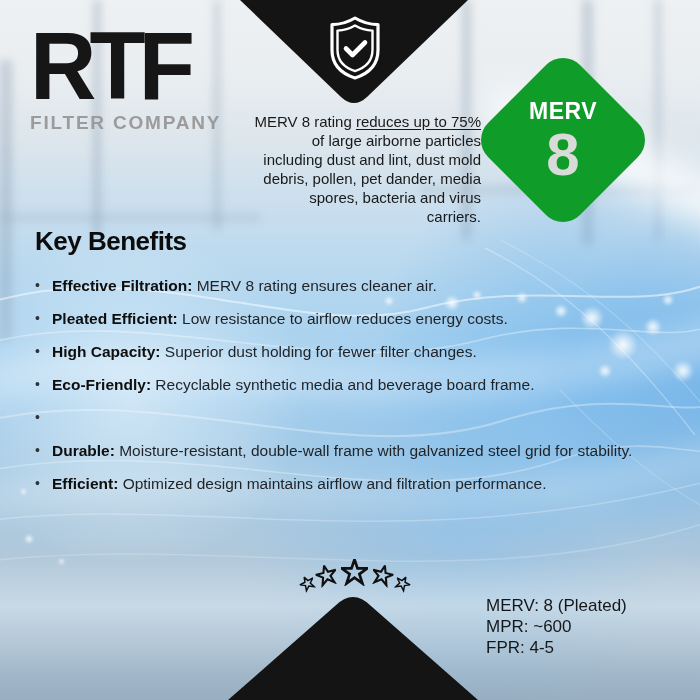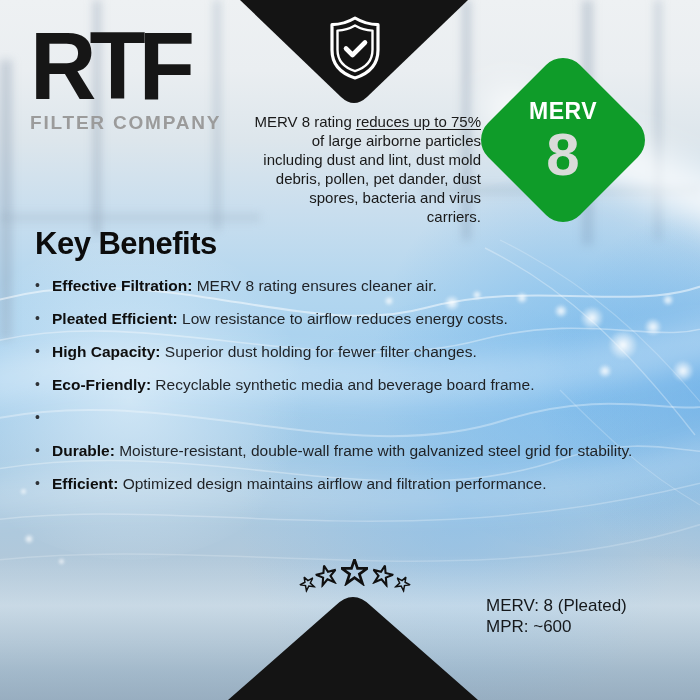--- a/index.html
+++ b/index.html
@@ -33,21 +33,21 @@
   .desc{position:absolute;left:227px;top:112px;width:254px;text-align:right;
     font-size:15px;line-height:19px;color:#191919;font-weight:400;}
   .desc u{text-decoration:underline;text-underline-offset:2px;}
   
   .diamond{position:absolute;left:498px;top:75px;width:130px;height:130px;background:#0f9c29;
     border-radius:24px;transform:rotate(45deg);}
   .diamond-inner{position:absolute;inset:0;transform:rotate(-45deg);display:flex;flex-direction:column;align-items:center;justify-content:center;}
   .badge-label{font-size:23px;font-weight:800;color:#ffffff;letter-spacing:.5px;}
   .badge-value{font-size:60px;font-weight:800;color:#d9dbd9;line-height:.95;margin-top:1px;}
   
-  .kb-title{position:absolute;left:35px;top:226px;margin:0;font-size:31px;font-weight:800;color:#0c0c0c;letter-spacing:-.5px;}
+  .kb-title{position:absolute;left:35px;top:226px;margin:0;font-size:26px;font-weight:800;color:#0c0c0c;letter-spacing:-.5px;}
   .benefits{position:absolute;left:35px;top:269px;width:642px;margin:0;padding:0;list-style:none;
     font-size:15.5px;line-height:33px;color:#1f2226;}
   .benefit{display:flex;align-items:flex-start;}
   .bdot{flex:0 0 17px;color:#2f3338;font-size:14px;}
   .blabel{font-weight:700;color:#0e0e0e;}
   
   .stars{position:absolute;left:300px;top:559px;width:110px;height:42px;}
   .star{position:absolute;}
   .tri-bottom{position:absolute;left:228px;top:594px;}
   
@@ -131,21 +131,21 @@
   <svg class="shield" width="56" height="64" viewBox="0 0 56 64">
     <path d="M28,2 C35.5,6.5 43,8.5 51,8.7 L51,34 C51,49 42,57.5 28,62 C14,57.5 5,49 5,34 L5,8.7 C13,8.5 20.5,6.5 28,2 Z" fill="none" stroke="#ffffff" stroke-width="3.2" stroke-linejoin="round"></path>
     <path d="M28,9.5 C33.7,12.9 39.4,14.4 45.5,14.6 L45.5,33.8 C45.5,45.2 38.6,51.7 28,55.1 C17.4,51.7 10.5,45.2 10.5,33.8 L10.5,14.6 C16.6,14.4 22.3,12.9 28,9.5 Z" fill="none" stroke="#ffffff" stroke-width="2.4" stroke-linejoin="round"></path>
     <path d="M19,32.5 L25.5,39 L38,26.5" fill="none" stroke="#ffffff" stroke-width="4.6" stroke-linecap="round" stroke-linejoin="round"></path>
   </svg>
 
   <div class="desc">
     <div><span>MERV 8 rating </span><u>reduces up to 75%</u></div>
     <div>of large airborne particles</div>
     <div>including dust and lint, dust mold</div>
-    <div>debris, pollen, pet dander, dust</div>
+    <div>debris, pollen, pet dander, media</div>
     <div>spores, bacteria and virus</div>
     <div>carriers.</div>
   </div>
 
   <div class="diamond">
     <div class="diamond-inner">
       <div class="badge-label">MERV</div>
       <div class="badge-value">8</div>
     </div>
   </div>
@@ -199,15 +199,16 @@
       </svg>
   </div>
 
   <svg class="tri-bottom" width="250" height="106" viewBox="0 0 250 106">
     <path d="M0,106 L107,12 Q125,-6 143,12 L250,106 Z" fill="#141414"></path>
   </svg>
 
   <div class="rating">
     <div>MERV: 8 (Pleated)</div>
     <div>MPR: ~600</div>
+    <div>FPR: 4-5</div>
   </div>
 
 </div>
 
 </body></html>

